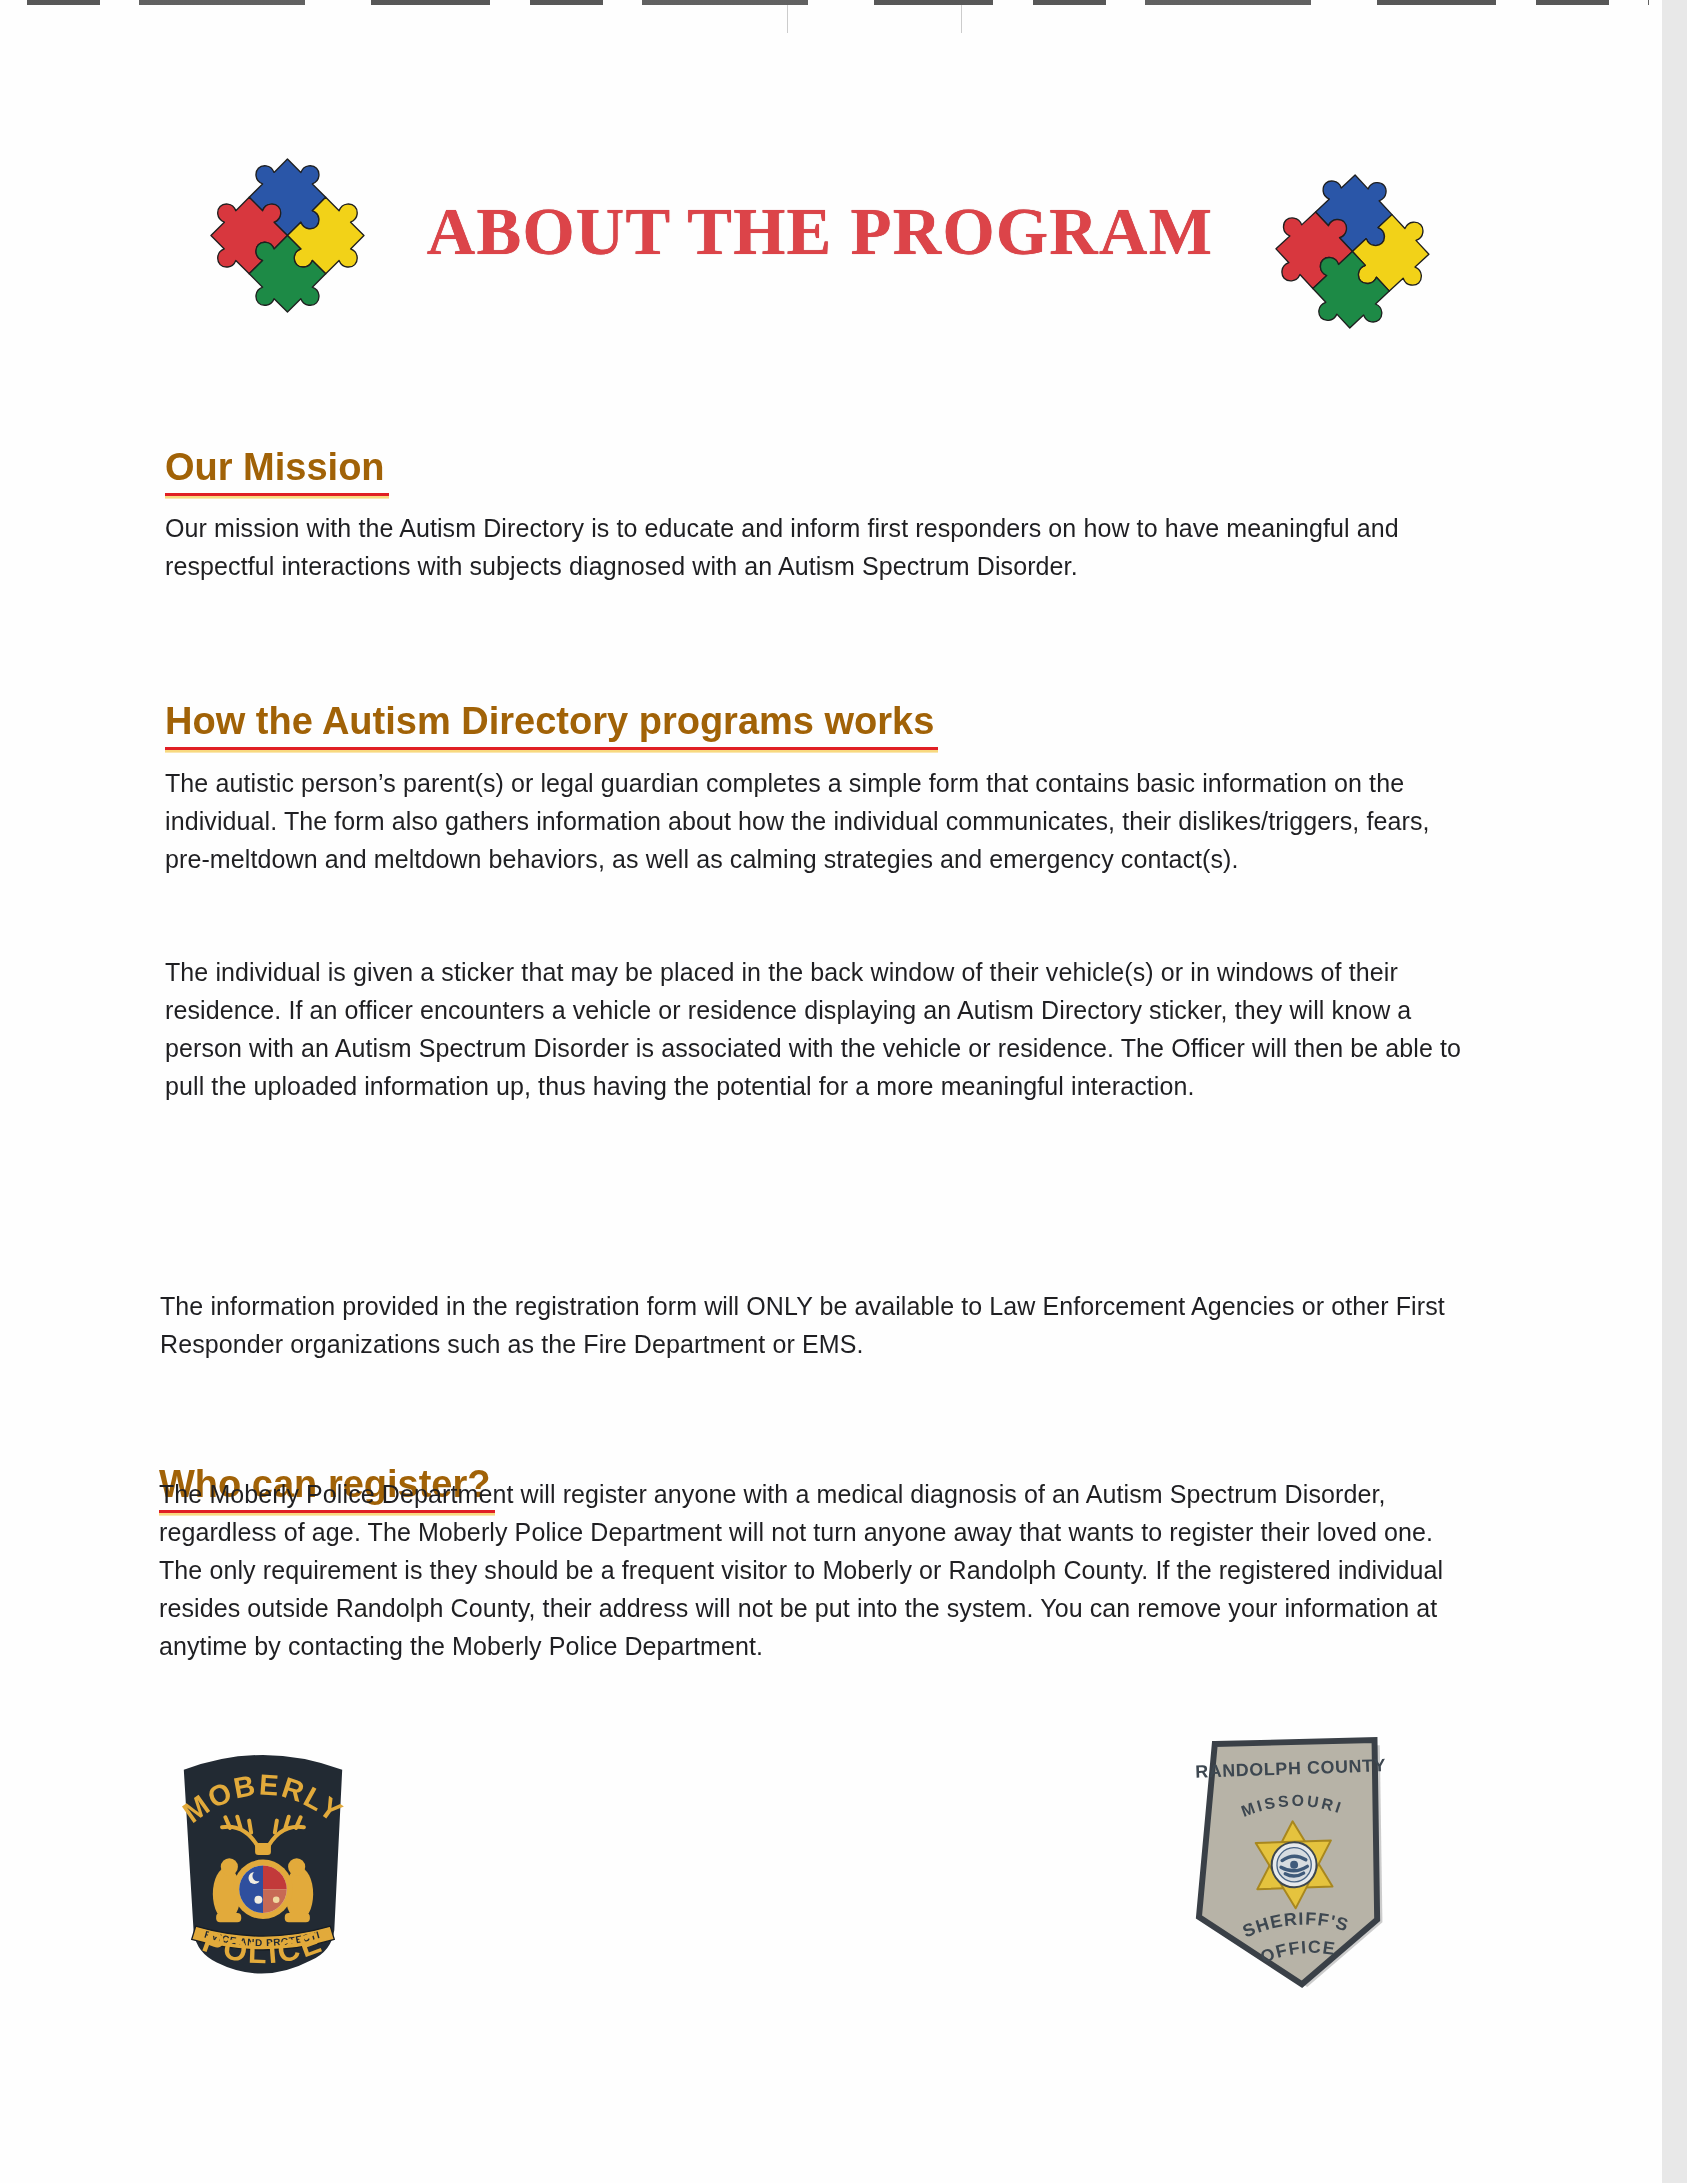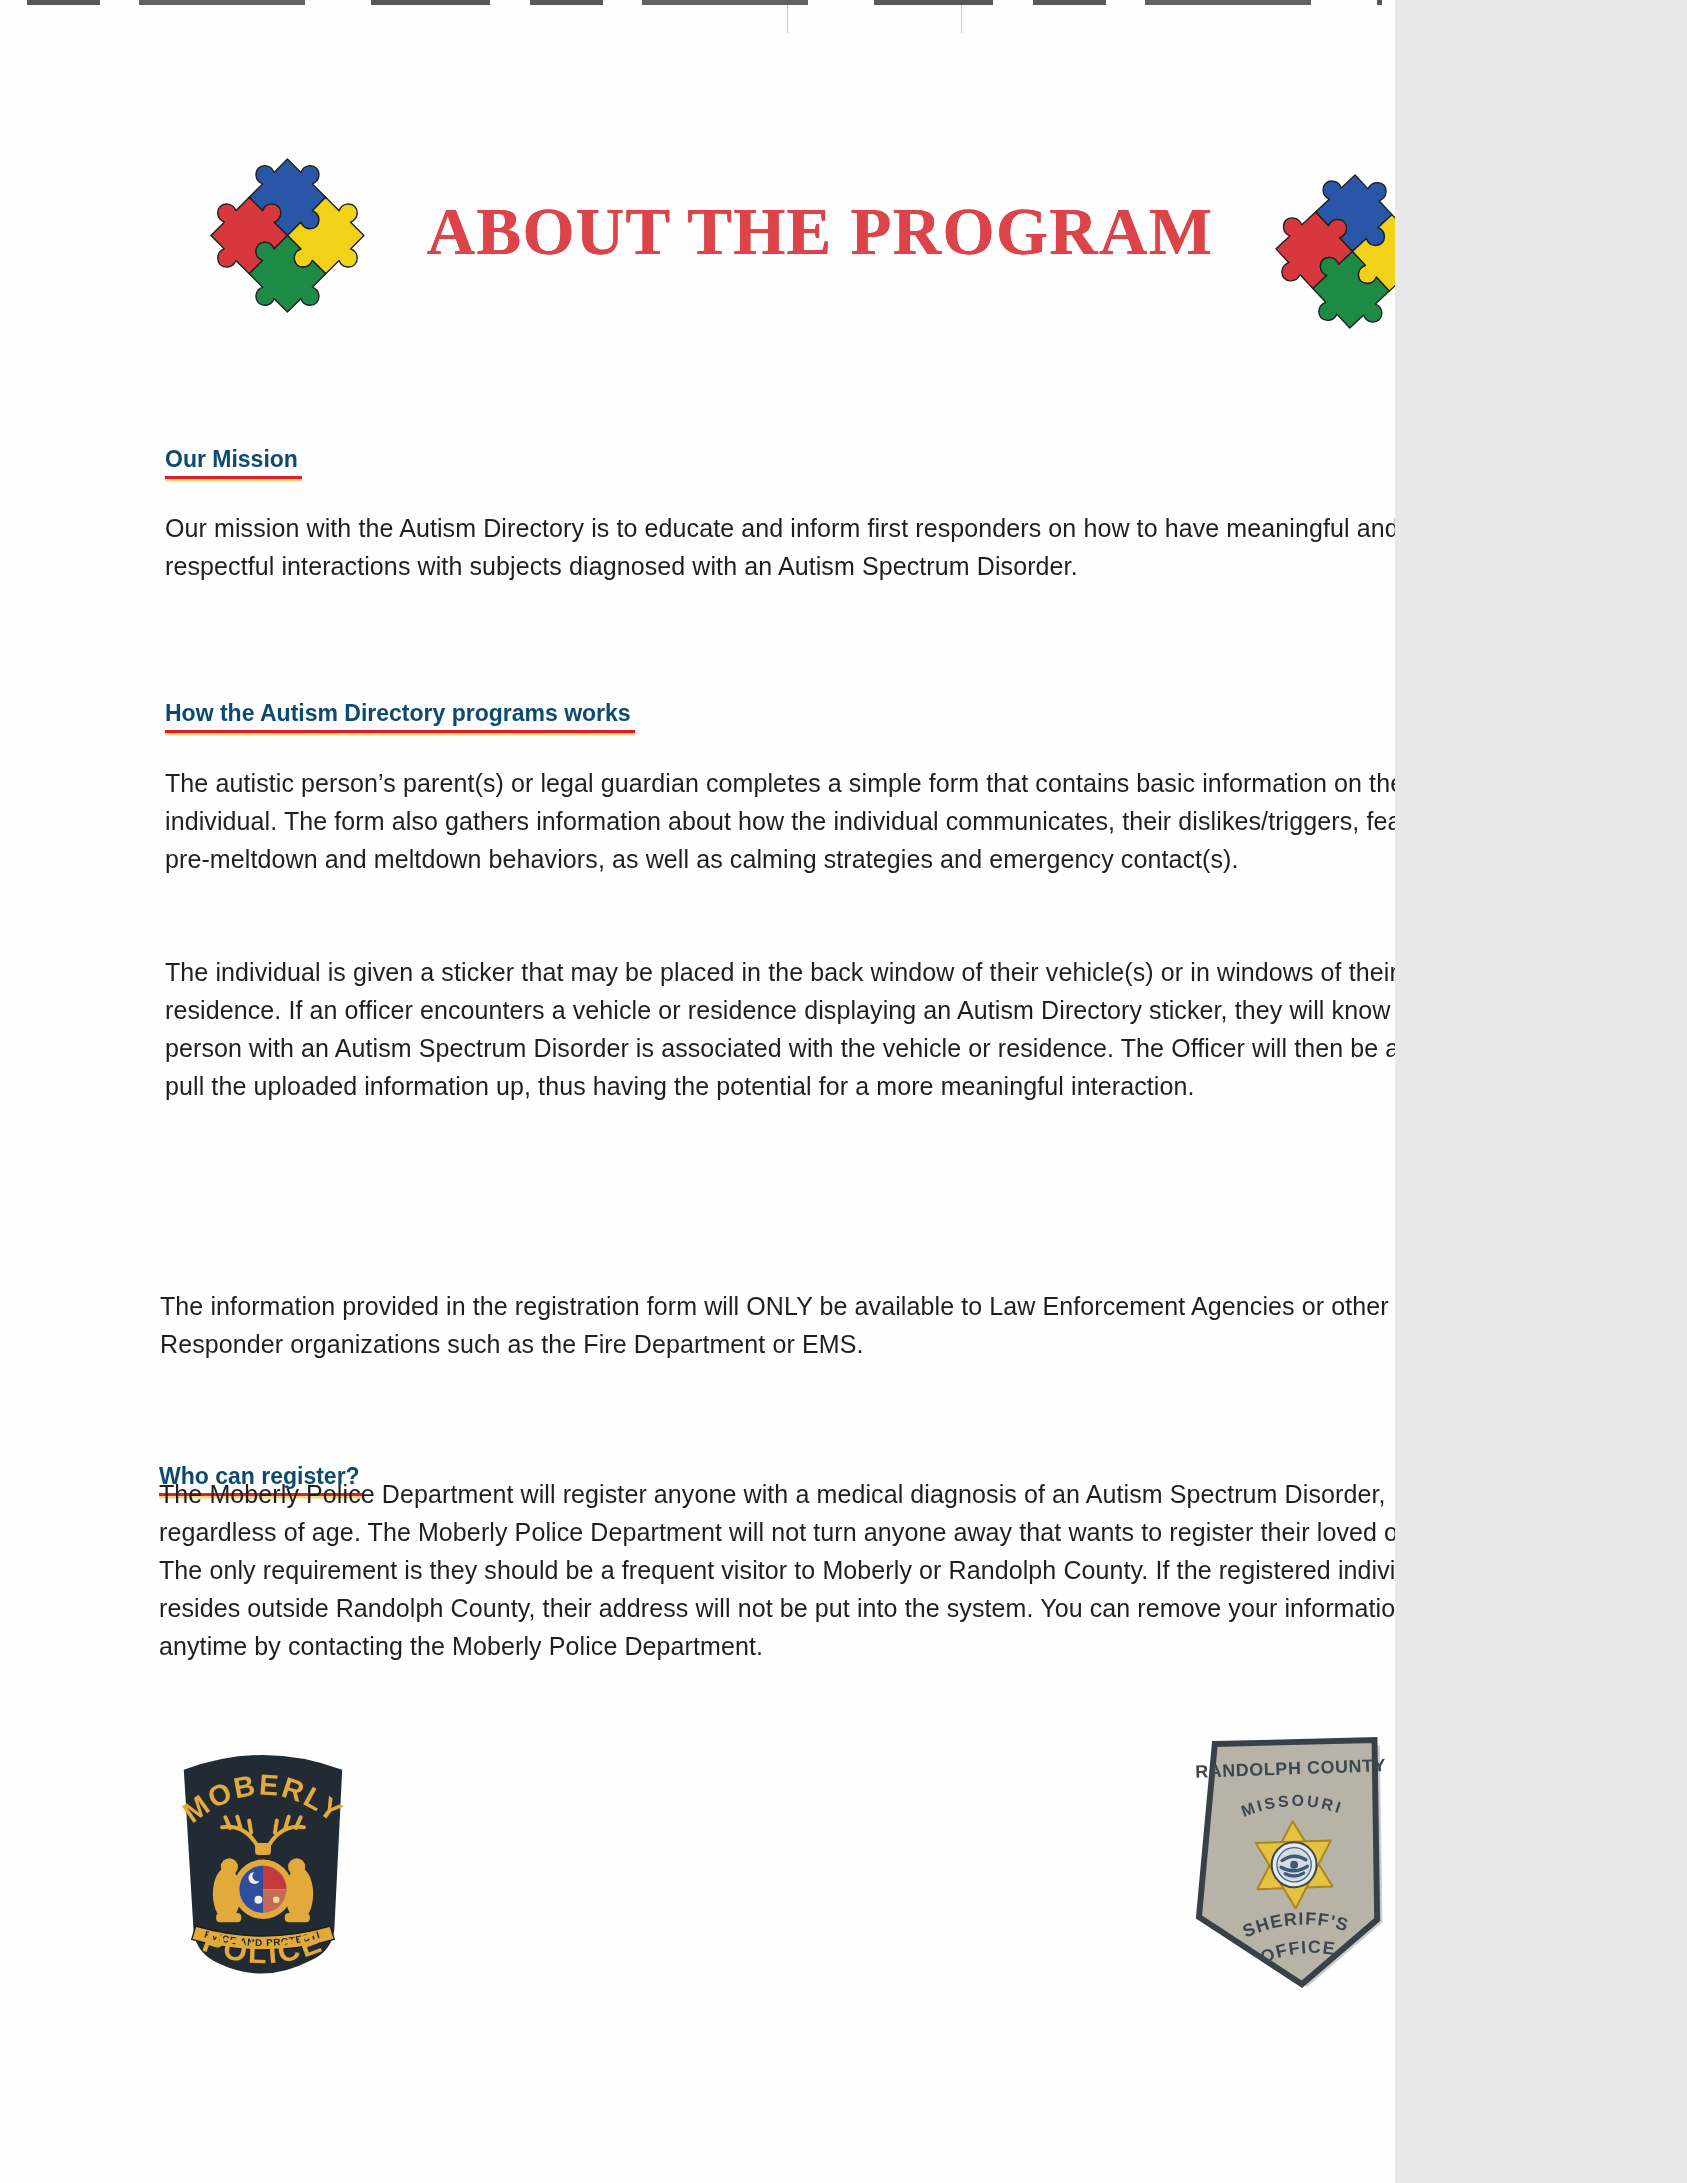--- a/index.html
+++ b/index.html
@@ -1,18 +1,18 @@
 <!DOCTYPE html>
 <html style="font-size:10.6px"><head>
 <meta charset="utf-8">
 <style>
   html,body{margin:0;padding:0;background:#e8e8e8;}
   .page{
     position:relative;
-    width:1395px;height:2183px;
+    width:1662px;height:2183px;
     background:#fefefe;
     overflow:hidden;
     font-family:"Liberation Sans",sans-serif;
     color:#1f1f22;
   }
   
   .scan-top{
     position:absolute;top:0;left:26.5px;right:13.2px;height:5.3px;
     background:repeating-linear-gradient(90deg,
       #2e2e2e 0 73px, transparent 73px 112px,
@@ -32,21 +32,21 @@
     position:absolute;left:410px;top:198px;width:820px;
     text-align:center;
     font-family:"Liberation Serif",serif;
     font-weight:700;font-size:67px;line-height:1.0;
     color:#dc4449;letter-spacing:1.3px;
     text-shadow:0 0 0.7px #b23038;
   }
 
   .sec-heading{
     position:absolute;left:165px;
-    font-size:23px;font-weight:700;color:#0c4a6e;line-height:1.15;text-decoration:underline;
+    font-size:38px;font-weight:700;color:#a16207;line-height:1.15;text-decoration:underline;
   }
   .sec-heading .u{
     display:inline-block;
     padding-bottom:3.3px;padding-right:4px;
     border-bottom:3.3px solid #e01f24;
     box-shadow:0 2.6px 0 0 rgba(244,196,60,.65);
   }
   .para{
     position:absolute;left:165px;width:1313px;
     font-size:25px;line-height:38px;

